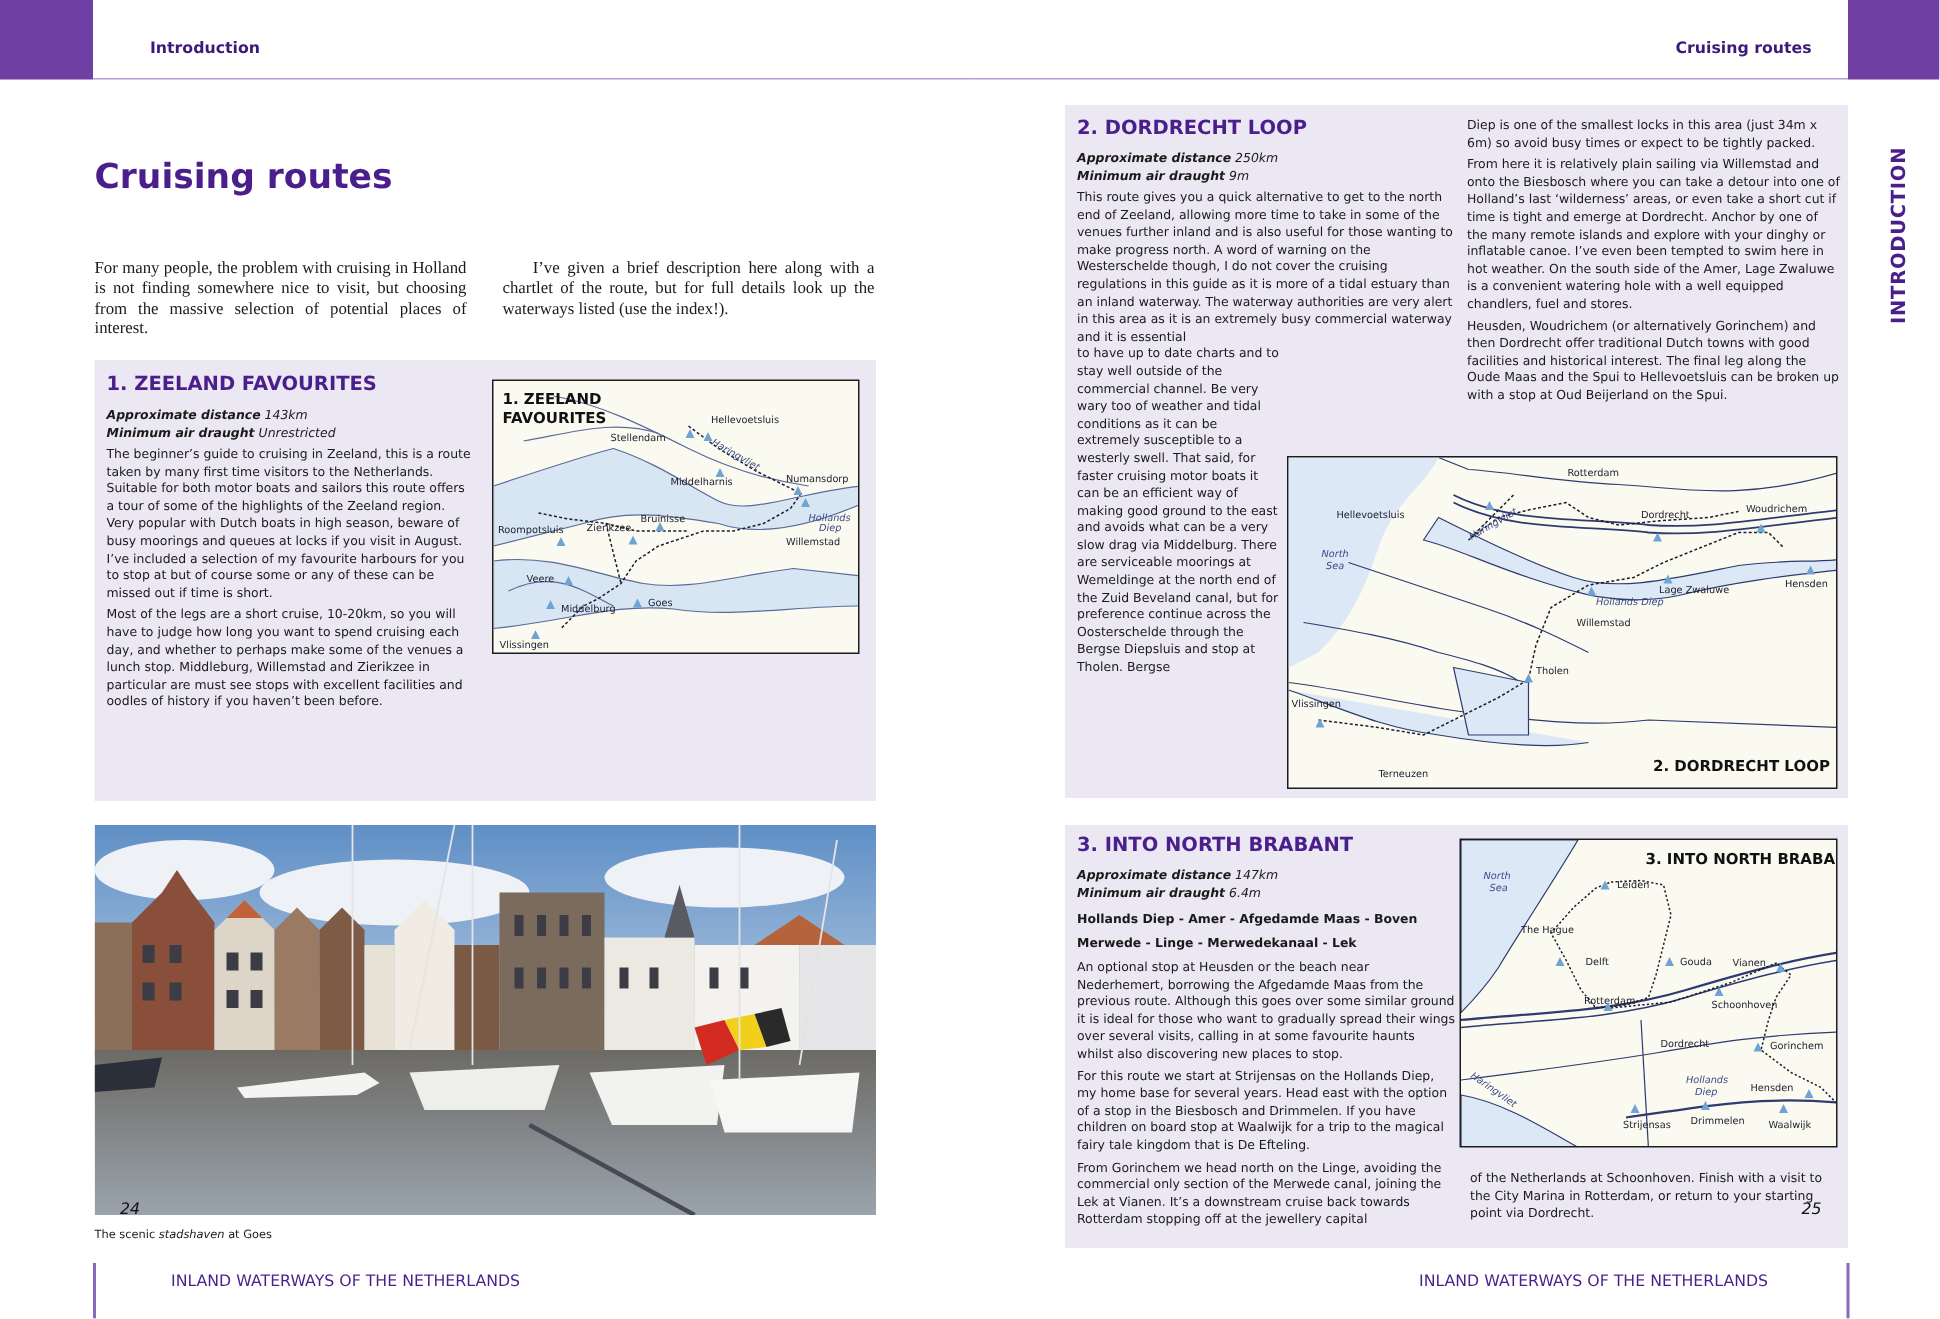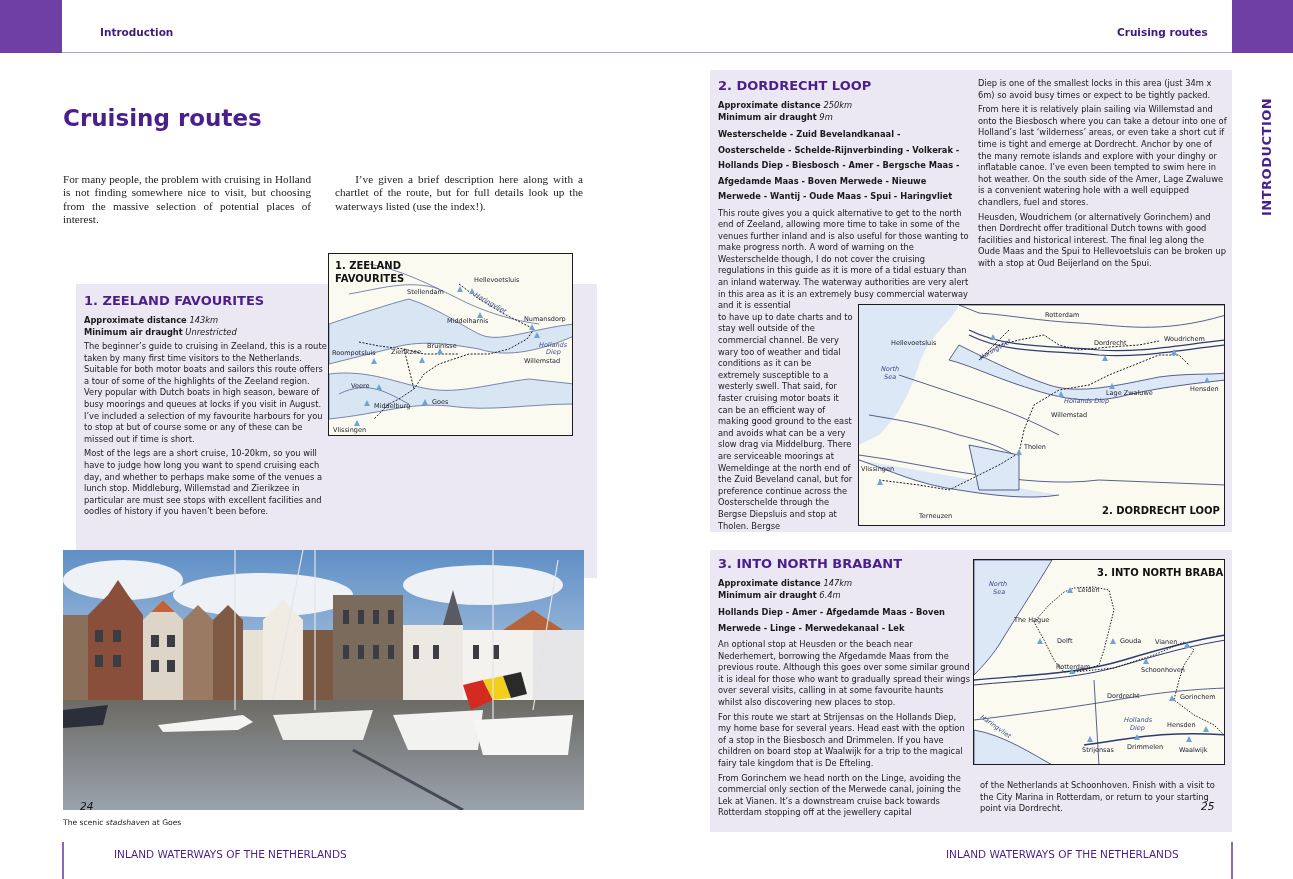--- a/index.html
+++ b/index.html
@@ -10,21 +10,21 @@
   .tab-r { position: absolute; left: 1232px; top: 0; width: 61px; height: 53px; background: #6f3fa4; }
   .hdr-line { position: absolute; top: 52px; height: 1px; background: #b79ad6; }
   .hdr-text { position: absolute; top: 26px; font-size: 10.5px; font-weight: bold; color: #3d1a7a; }
 
   .page-title { position: absolute; left: 63px; top: 105px; font-size: 23px; font-weight: bold; color: #4a1f8c; }
   .intro { position: absolute; top: 173px; width: 248px; font-family: "Liberation Serif", serif; font-size: 11.2px; line-height: 13.3px; text-align: justify; color: #1a1a1a; }
 
   .box { position: absolute; background: #ebe7f3; }
   .box-title { font-size: 13px; font-weight: bold; color: #4a1f8c; margin-bottom: 6px; }
   .meta { font-size: 8.3px; line-height: 12px; }
-  .meta b { font-weight: bold; }
+  .meta b { font-weight: bold; font-style: italic; }
   .meta i { font-style: italic; }
   .waterways { font-size: 8.3px; font-weight: bold; line-height: 15.5px; margin-top: 4px; }
   .para { font-size: 8.3px; line-height: 11.6px; margin-top: 3px; }
 
   .map { position: absolute; background: #fbfaf1; border: 1.5px solid #1c1c1c; overflow: hidden; }
   .map svg { display: block; }
   .map .lbl { font-family: "DejaVu Sans", sans-serif; font-size: 6.5px; fill: #1c1c2c; }
   .map .lbl-i { font-family: "DejaVu Sans", sans-serif; font-size: 6.5px; fill: #3a4a8a; font-style: italic; }
   .map .ttl { font-family: "DejaVu Sans", sans-serif; font-size: 10px; font-weight: bold; fill: #111; }
 
@@ -44,21 +44,21 @@
 <div class="hdr-line" style="left:62px;width:585px;"></div>
 <div class="hdr-line" style="left:647px;width:585px;"></div>
 <div class="hdr-text" style="left:100px;">Introduction</div>
 <div class="hdr-text" style="left:1117px;">Cruising routes</div>
 <div class="side-label">INTRODUCTION</div>
 
 <div class="page-title">Cruising routes</div>
 <div class="intro" style="left:63px;">For many people, the problem with cruising in Holland is not finding somewhere nice to visit, but choosing from the massive selection of potential places of interest.</div>
 <div class="intro" style="left:335px;">&nbsp;&nbsp;&nbsp;&nbsp;I’ve given a brief description here along with a chartlet of the route, but for full details look up the waterways listed (use the index!).</div>
 
-<div class="box" style="left:76px;top:240px;width:521px;height:294px;margin-top:44px;">
+<div class="box" style="left:63px;top:240px;width:521px;height:294px;">
   <div style="position:absolute;left:8px;top:9px;width:245px;">
     <div class="box-title">1. ZEELAND FAVOURITES</div>
     <div class="meta"><b>Approximate distance</b> <i>143km</i></div>
     <div class="meta"><b>Minimum air draught</b> <i>Unrestricted</i></div>
     <div class="para">The beginner’s guide to cruising in Zeeland, this is a route taken by many first time visitors to the Netherlands. Suitable for both motor boats and sailors this route offers a tour of some of the highlights of the Zeeland region. Very popular with Dutch boats in high season, beware of busy moorings and queues at locks if you visit in August. I’ve included a selection of my favourite harbours for you to stop at but of course some or any of these can be missed out if time is short.</div>
     <div class="para">Most of the legs are a short cruise, 10-20km, so you will have to judge how long you want to spend cruising each day, and whether to perhaps make some of the venues a lunch stop. Middleburg, Willemstad and Zierikzee in particular are must see stops with excellent facilities and oodles of history if you haven’t been before.</div>
   </div>
 </div>
 
 <div class="map" style="left:328px;top:253px;width:245px;height:183px;">
@@ -178,21 +178,20 @@
     <line x1="290" y1="200" x2="400" y2="260" stroke="#454a55" stroke-width="3"></line>
   </svg>
 </div>
 <div class="caption"><span>The scenic </span><i>stadshaven</i><span> at Goes</span></div>
 
 <div class="box" style="left:710px;top:70px;width:522px;height:462px;">
   <div style="position:absolute;left:8px;top:8px;width:252px;">
     <div class="box-title">2. DORDRECHT LOOP</div>
     <div class="meta"><b>Approximate distance</b> <i>250km</i></div>
     <div class="meta"><b>Minimum air draught</b> <i>9m</i></div>
-    <div class="waterways">Westerschelde - Zuid Bevelandkanaal - Oosterschelde - Schelde-Rijnverbinding - Volkerak - Hollands Diep - Biesbosch - Amer - Bergsche Maas - Afgedamde Maas - Boven Merwede - Nieuwe Merwede - Wantij - Oude Maas - Spui - Haringvliet</div>
     <div class="para">This route gives you a quick alternative to get to the north end of Zeeland, allowing more time to take in some of the venues further inland and is also useful for those wanting to make progress north. A word of warning on the Westerschelde though, I do not cover the cruising regulations in this guide as it is more of a tidal estuary than an inland waterway. The waterway authorities are very alert in this area as it is an extremely busy commercial waterway and it is essential</div>
     <div class="para" style="width:136px;margin-top:0;">to have up to date charts and to stay well outside of the commercial channel. Be very wary too of weather and tidal conditions as it can be extremely susceptible to a westerly swell. That said, for faster cruising motor boats it can be an efficient way of making good ground to the east and avoids what can be a very slow drag via Middelburg. There are serviceable moorings at Wemeldinge at the north end of the Zuid Beveland canal, but for preference continue across the Oosterschelde through the Bergse Diepsluis and stop at Tholen. Bergse</div>
   </div>
   <div style="position:absolute;left:268px;top:5px;width:250px;">
     <div class="para">Diep is one of the smallest locks in this area (just 34m x 6m) so avoid busy times or expect to be tightly packed.</div>
     <div class="para">From here it is relatively plain sailing via Willemstad and onto the Biesbosch where you can take a detour into one of Holland’s last ‘wilderness’ areas, or even take a short cut if time is tight and emerge at Dordrecht. Anchor by one of the many remote islands and explore with your dinghy or inflatable canoe. I’ve even been tempted to swim here in hot weather. On the south side of the Amer, Lage Zwaluwe is a convenient watering hole with a well equipped chandlers, fuel and stores.</div>
     <div class="para">Heusden, Woudrichem (or alternatively Gorinchem) and then Dordrecht offer traditional Dutch towns with good facilities and historical interest. The final leg along the Oude Maas and the Spui to Hellevoetsluis can be broken up with a stop at Oud Beijerland on the Spui.</div>
   </div>
 </div>
 

